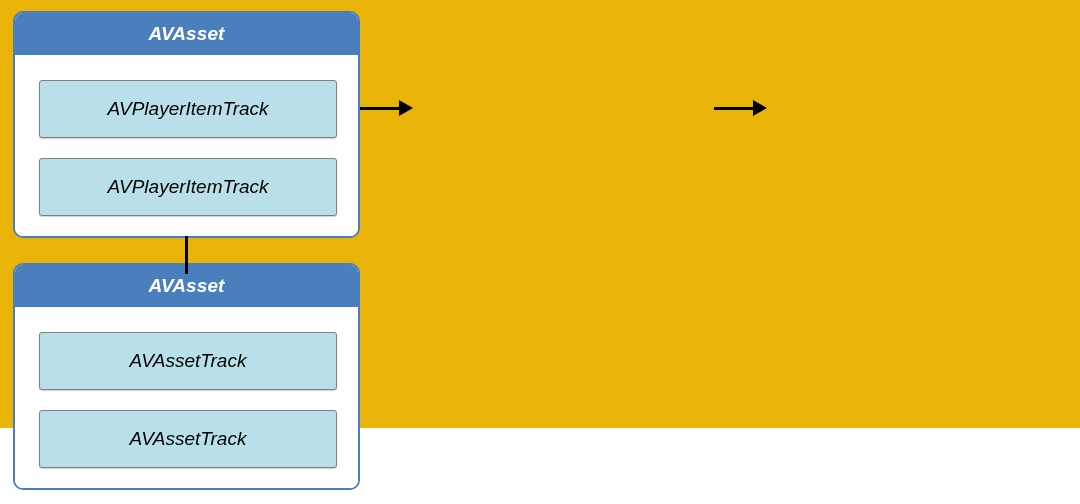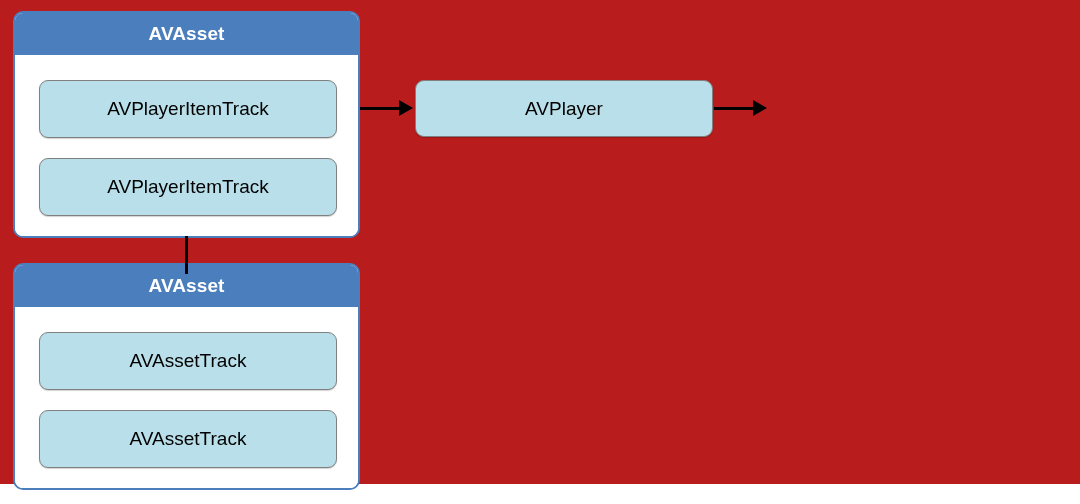--- a/index.html
+++ b/index.html
@@ -9,22 +9,23 @@
   }
   body {
     width: 1080px;
     height: 504px;
     font-family: "Liberation Sans", sans-serif;
     overflow: hidden;
   }
   #canvas {
     position: relative;
     width: 1080px;
-    height: 484px;
-    background: #b91c1c;
+    height: 428px;
+    background: #eab308;
+    font-style: italic;
   }
 
   
   .group-box {
     position: absolute;
     box-sizing: border-box;
     background: #ffffff;
     border: 2px solid #4a7ebd;
     border-radius: 10px;
     overflow: hidden;
@@ -51,21 +52,21 @@
     bottom: 0;
     background: #ffffff;
   }
 
   
   .node {
     position: absolute;
     box-sizing: border-box;
     background: #b9e0ea;
     border: 1.5px solid #808080;
-    border-radius: 9px;
+    border-radius: 3px;
     color: #000000;
     font-size: 19px;
     text-align: center;
     display: flex;
     align-items: center;
     justify-content: center;
     box-shadow: 0 1px 1px rgba(0,0,0,0.18);
   }
 
   
@@ -102,21 +103,20 @@
   </div>
 
   <div class="group-box" style="left:13px; top:263px; width:347px; height:227px;">
     <div class="group-header">AVAsset</div>
     <div class="group-body">
       <div class="node" style="left:24px; top:25px; width:298px; height:58px;">AVAssetTrack</div>
       <div class="node" style="left:24px; top:103px; width:298px; height:58px;">AVAssetTrack</div>
     </div>
   </div>
 
-  <div class="node" style="left:415px; top:80px; width:298px; height:57px;">AVPlayer</div>
 
 
   <div class="connector-line-h" style="left:360px; top:107px; width:41px;"></div>
   <div class="arrow-head" style="left:399px; top:100px;"></div>
 
   <div class="connector-line-h" style="left:714px; top:107px; width:41px;"></div>
   <div class="arrow-head" style="left:753px; top:100px;"></div>
 
   <div class="connector-line-v" style="left:185px; top:236px; height:38px;"></div>
 

